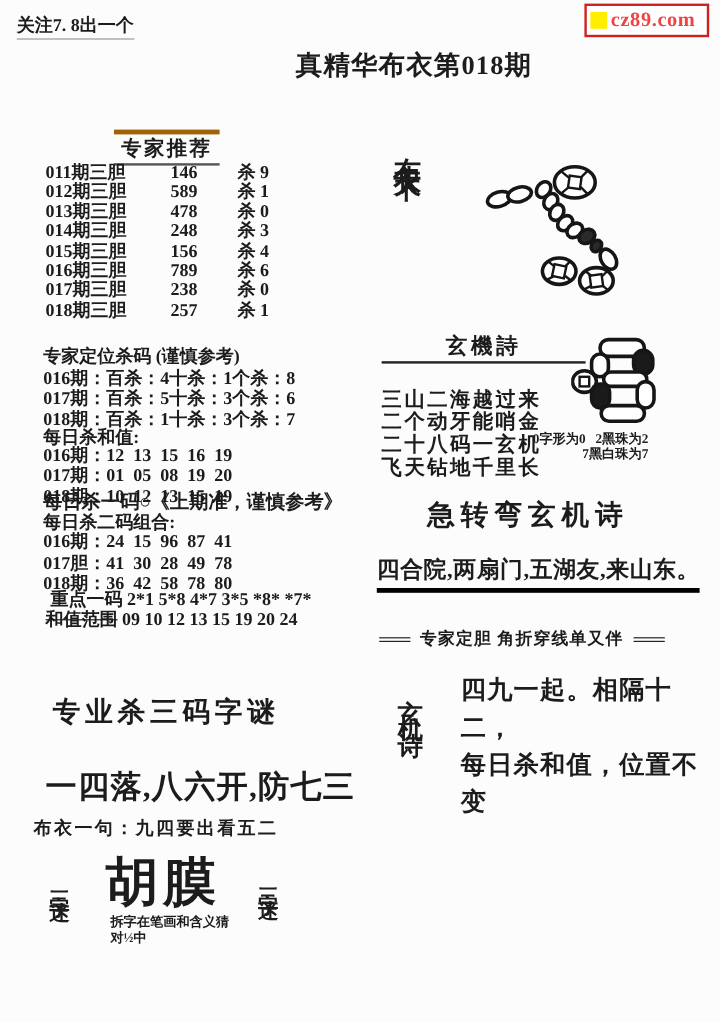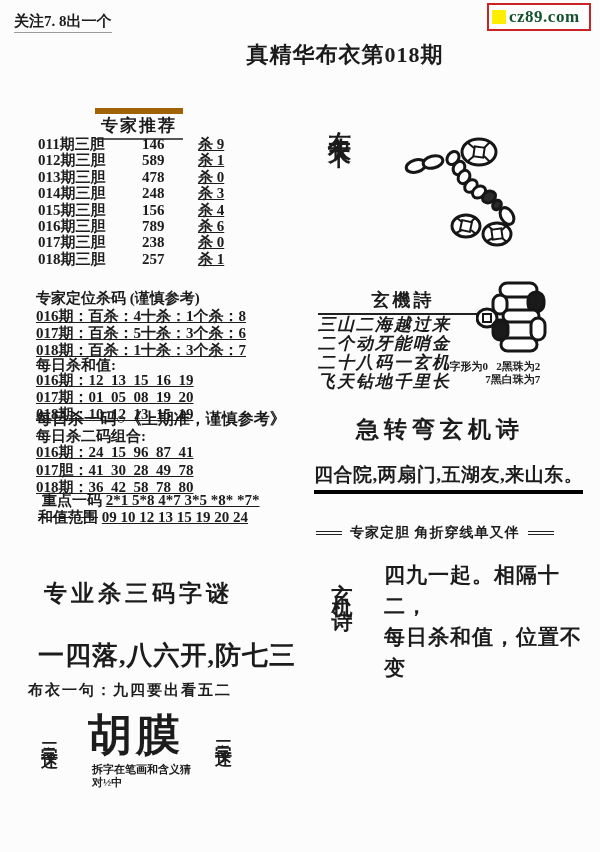--- a/index.html
+++ b/index.html
@@ -4,49 +4,49 @@
 <style>
   html,body{margin:0;padding:0;}
   body{
     width:600px;height:852px;position:relative;
     background:#fcfcfc;color:#1c1c1c;
     font-family:"Liberation Serif","DejaVu Serif",serif;
     overflow:hidden;
   }
   .abs{position:absolute;}
   .b{font-weight:bold;}
-  .pre{white-space:pre;text-decoration:underline;}
+  .pre{white-space:pre;}
   
   .note{left:14px;top:12px;font-size:15px;border-bottom:1px solid #9a9a9a;padding-bottom:1px;}
   .wm-box{left:487px;top:3px;width:104px;height:28px;border:2px solid #c22;
     background:#fff;display:flex;align-items:center;gap:3px;padding:0 3px;box-sizing:border-box;text-decoration:none;}
   .wm-sq{width:14px;height:14px;background:#ffee00;display:inline-block;}
-  .wm-tx{color:#14532d;font-size:17px;font-weight:bold;letter-spacing:.5px;}
+  .wm-tx{color:#ef4444;font-size:17px;font-weight:bold;letter-spacing:.5px;}
   .title{left:0;top:40px;width:600px;text-align:center;font-size:22px;letter-spacing:1px;margin-left:45px;}
   
   .xhead{left:95px;top:108px;font-size:17px;letter-spacing:2px;
-    border-top:6px solid #a16207;border-bottom:2px solid #555;padding:0 6px 1px 6px;}
+    border-top:4px solid #a16207;border-bottom:2px solid #555;padding:0 6px 1px 6px;}
   .xrows{left:38px;top:136px;font-size:15px;line-height:16.4px;}
   .xrow span{display:inline-block;}
   .xrow .c1{width:104px;}
   .xrow .c2{width:56px;}
   .sec{font-size:15px;line-height:17px;}
   .strike{text-decoration:line-through;}
   .riddle-title{left:44px;top:578px;font-size:23px;letter-spacing:4px;}
   .riddle-line{left:38px;top:638px;font-size:26px;letter-spacing:1px;}
   .buyi-line{left:28px;top:681px;font-size:15px;letter-spacing:2px;}
   .vert{writing-mode:vertical-rl;text-orientation:upright;}
   .side-riddle{font-size:17px;letter-spacing:5px;}
   .big-riddle{left:88px;top:706px;font-size:44px;letter-spacing:4px;}
   .riddle-cap{left:92px;top:763px;font-size:11px;line-height:13px;}
   
   .buyi-title{left:324px;top:112px;font-size:23px;letter-spacing:6px;}
-  .xj-box{left:318px;top:288px;width:170px;}
+  .xj-box{left:318px;top:276px;width:170px;}
   .xj-title{text-align:center;font-size:18px;letter-spacing:3px;border-bottom:2px solid #222;padding-bottom:1px;}
-  .xj-lines{font-size:17px;line-height:19px;letter-spacing:2px;margin-top:0;font-style:italic;}
+  .xj-lines{font-size:17px;line-height:19px;letter-spacing:2px;margin-top:20px;}
   .bead-cap{left:444px;top:360px;font-size:11px;line-height:13px;text-align:right;}
   .sharp-title{left:356px;top:414px;font-size:23px;letter-spacing:5px;}
   .sharp-line{left:314px;top:462px;font-size:19px;border-bottom:4px solid #000000;padding-bottom:2px;letter-spacing:.5px;}
   .divider{left:316px;top:524px;width:268px;display:flex;align-items:center;gap:8px;}
   .divider .ln{flex:0 0 26px;border-top:4px double #222;height:0;}
   .divider .tx{font-size:14px;font-weight:bold;letter-spacing:1px;white-space:nowrap;}
   .xj2-side{left:328px;top:566px;font-size:21px;letter-spacing:14px;}
   .xj2-lines{left:384px;top:560px;font-size:21px;line-height:31px;letter-spacing:1px;}
   svg{display:block;}
 </style>

